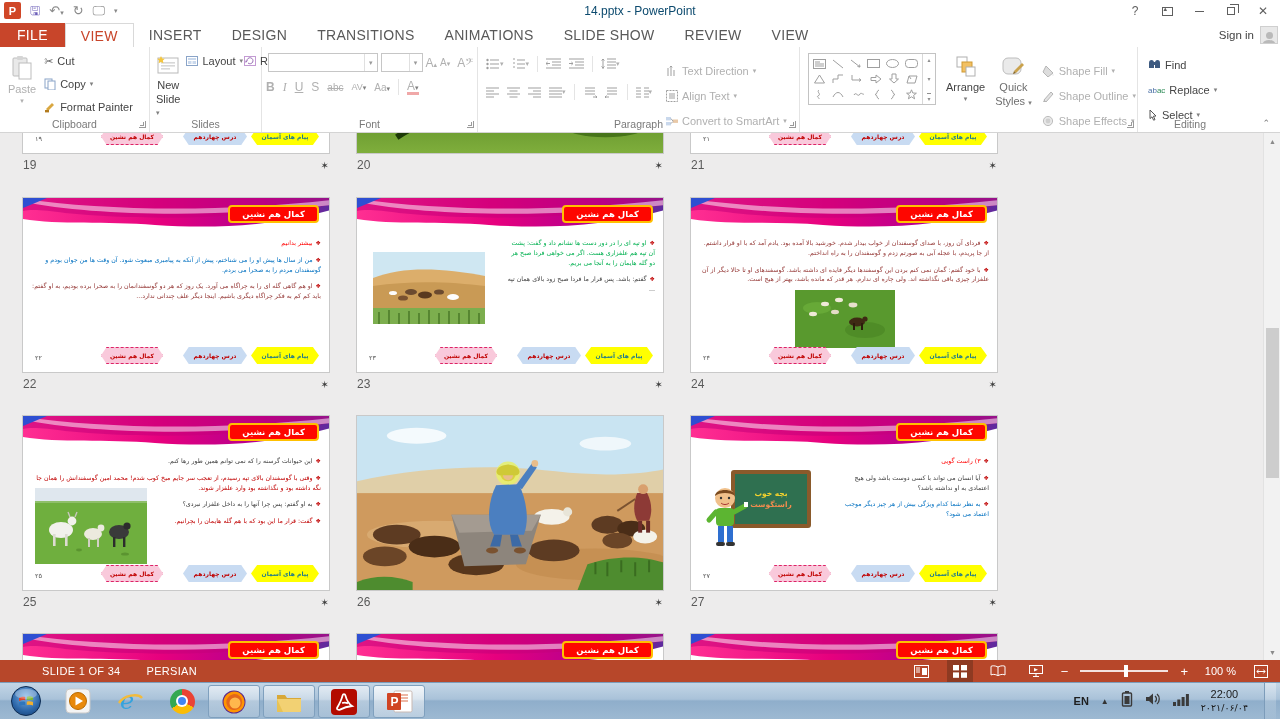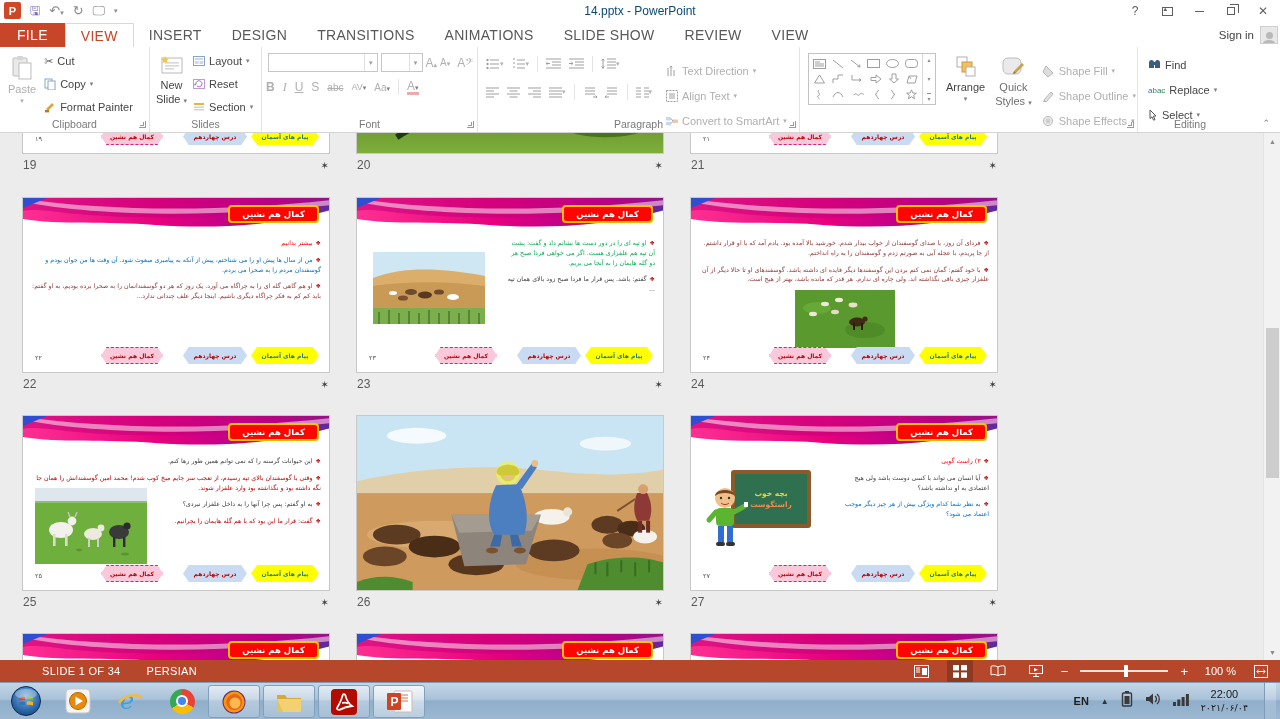--- a/index.html
+++ b/index.html
@@ -218,21 +218,21 @@
           <svg width="24" height="22" viewBox="0 0 24 22">
               <rect x="2" y="3" width="20" height="15" fill="#fff" stroke="#b9b9b9"></rect>
               <rect x="5" y="7" width="14" height="1.6" fill="#d8d8d8"></rect>
               <rect x="5" y="10" width="14" height="1.6" fill="#d8d8d8"></rect>
               <rect x="5" y="13" width="9" height="1.6" fill="#d8d8d8"></rect>
               <path d="M5,1 l1.2,2.4 2.6,0.4 -1.9,1.8 0.5,2.6 -2.4,-1.2 -2.4,1.2 0.5,-2.6 -1.9,-1.8 2.6,-0.4 Z" fill="#f4c63f"></path>
             </svg>
           <span><span>New</span></span>
           <span><span>Slide</span> <span class="darr">▾</span></span>
         </div>
-        <div style="display:flex;flex-direction:column;gap:1px">
+        <div style="display:flex;flex-direction:row;gap:1px">
           <div class="srow">
             <svg width="12" height="10" viewBox="0 0 12 10">
                 <rect x="0.5" y="0.5" width="11" height="9" fill="#fff" stroke="#8aa4c8"></rect>
                 <rect x="2" y="2" width="8" height="2" fill="#c9d8ec"></rect>
                 <rect x="2" y="5" width="3.5" height="3" fill="#c9d8ec"></rect>
                 <rect x="6.5" y="5" width="3.5" height="3" fill="#c9d8ec"></rect>
               </svg>
             <span class="lbl">Layout</span>
               <span class="darr">▾</span>
           </div>

